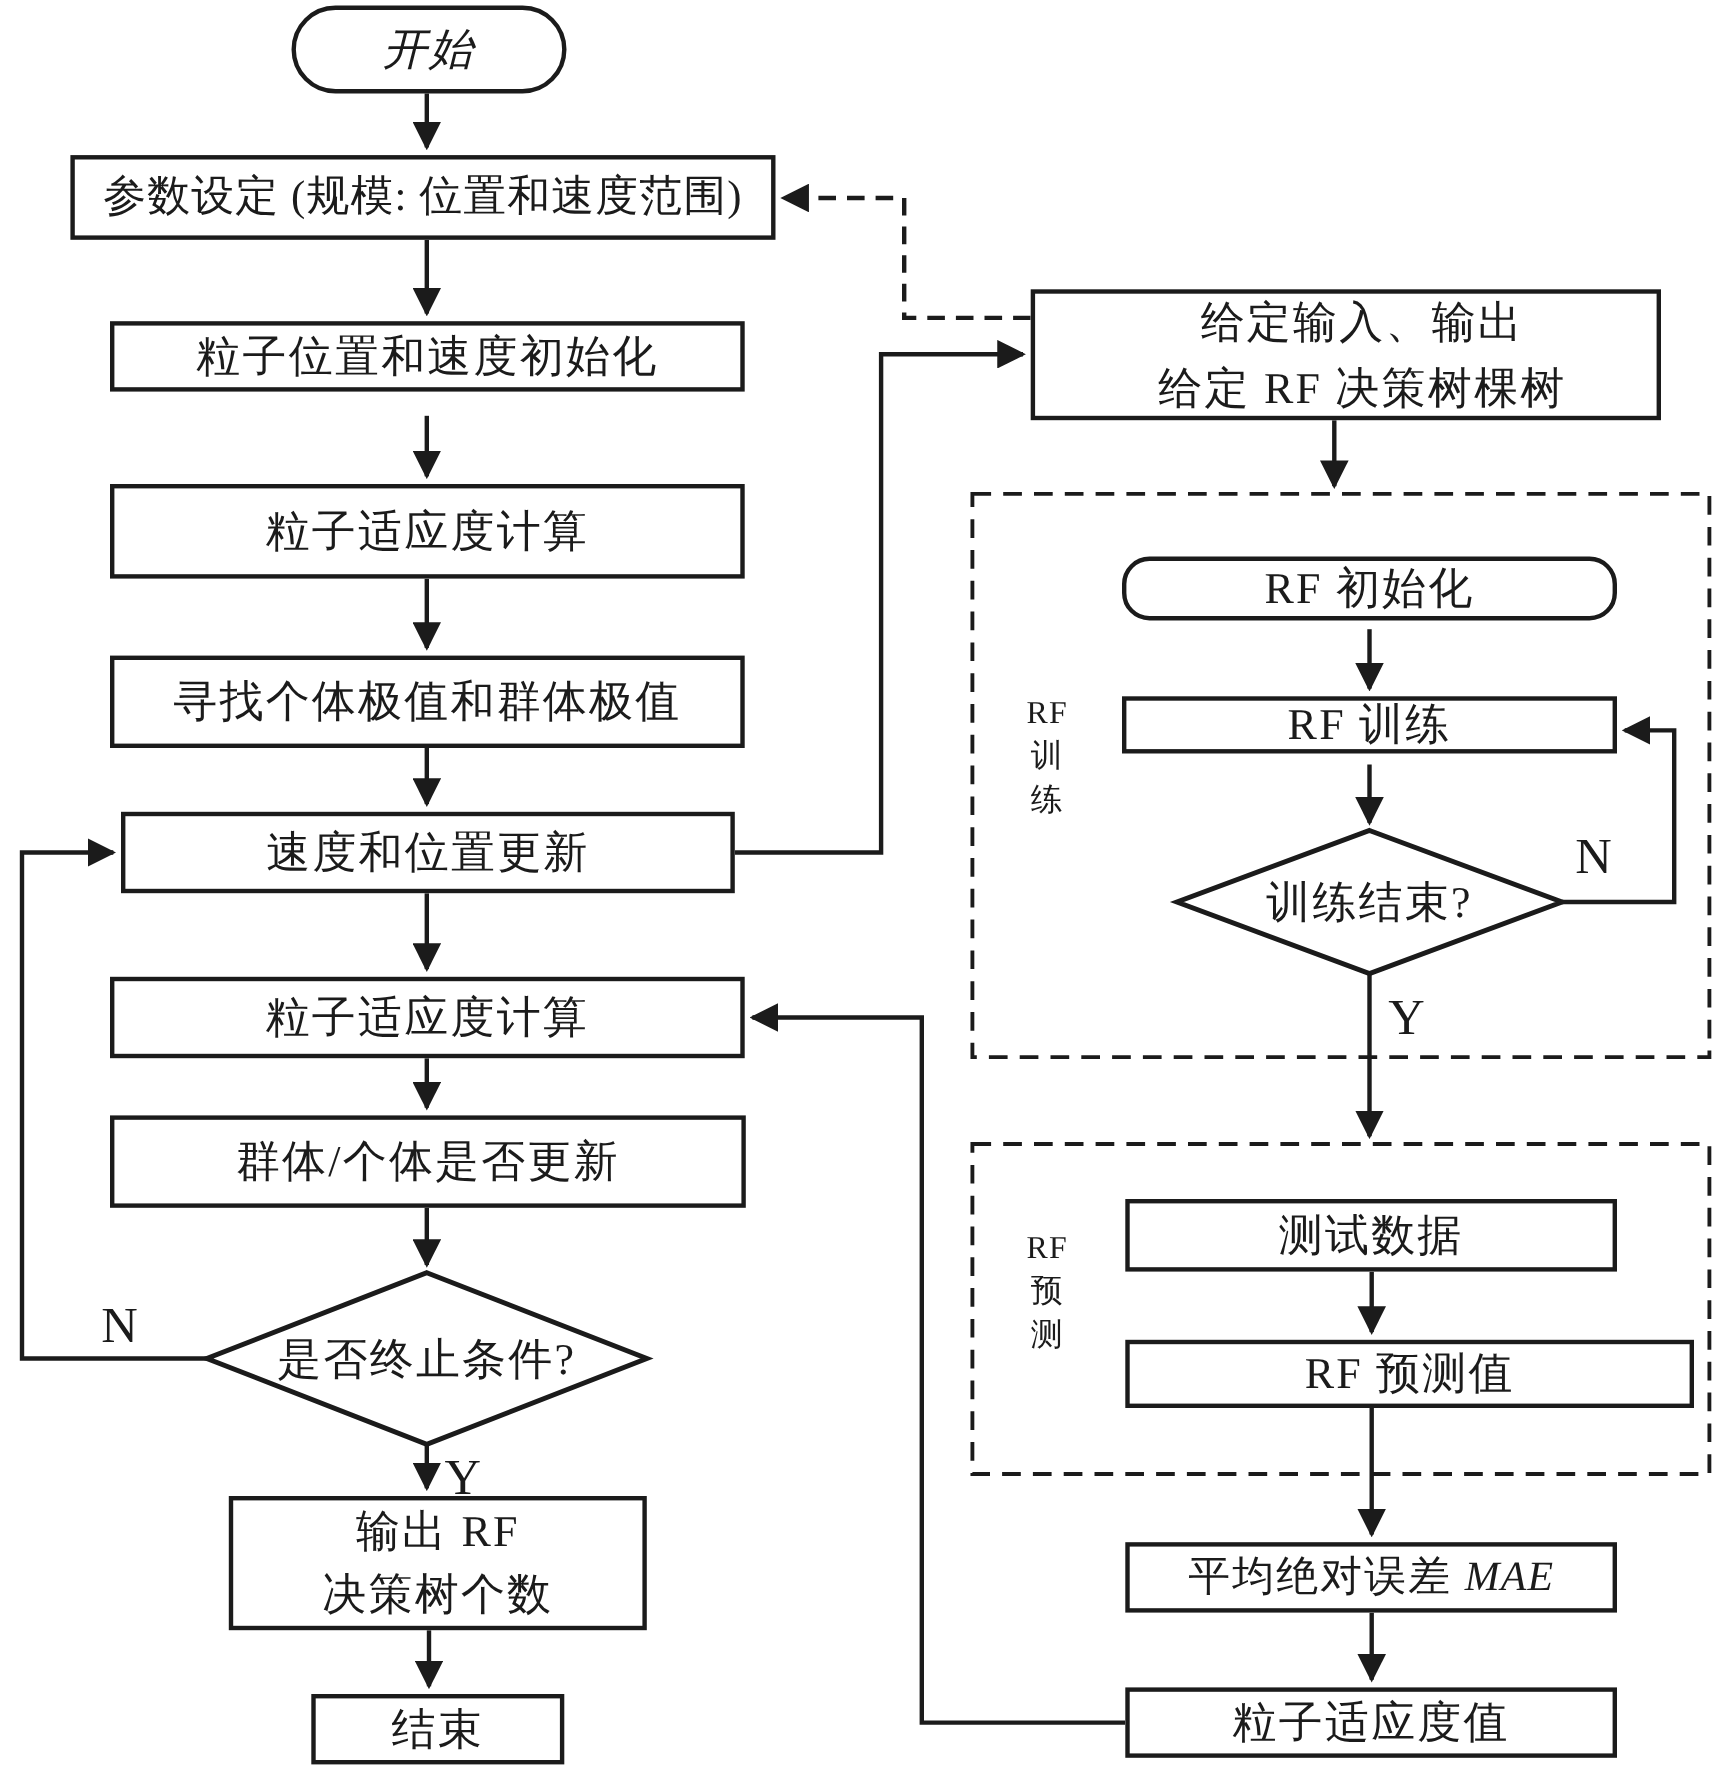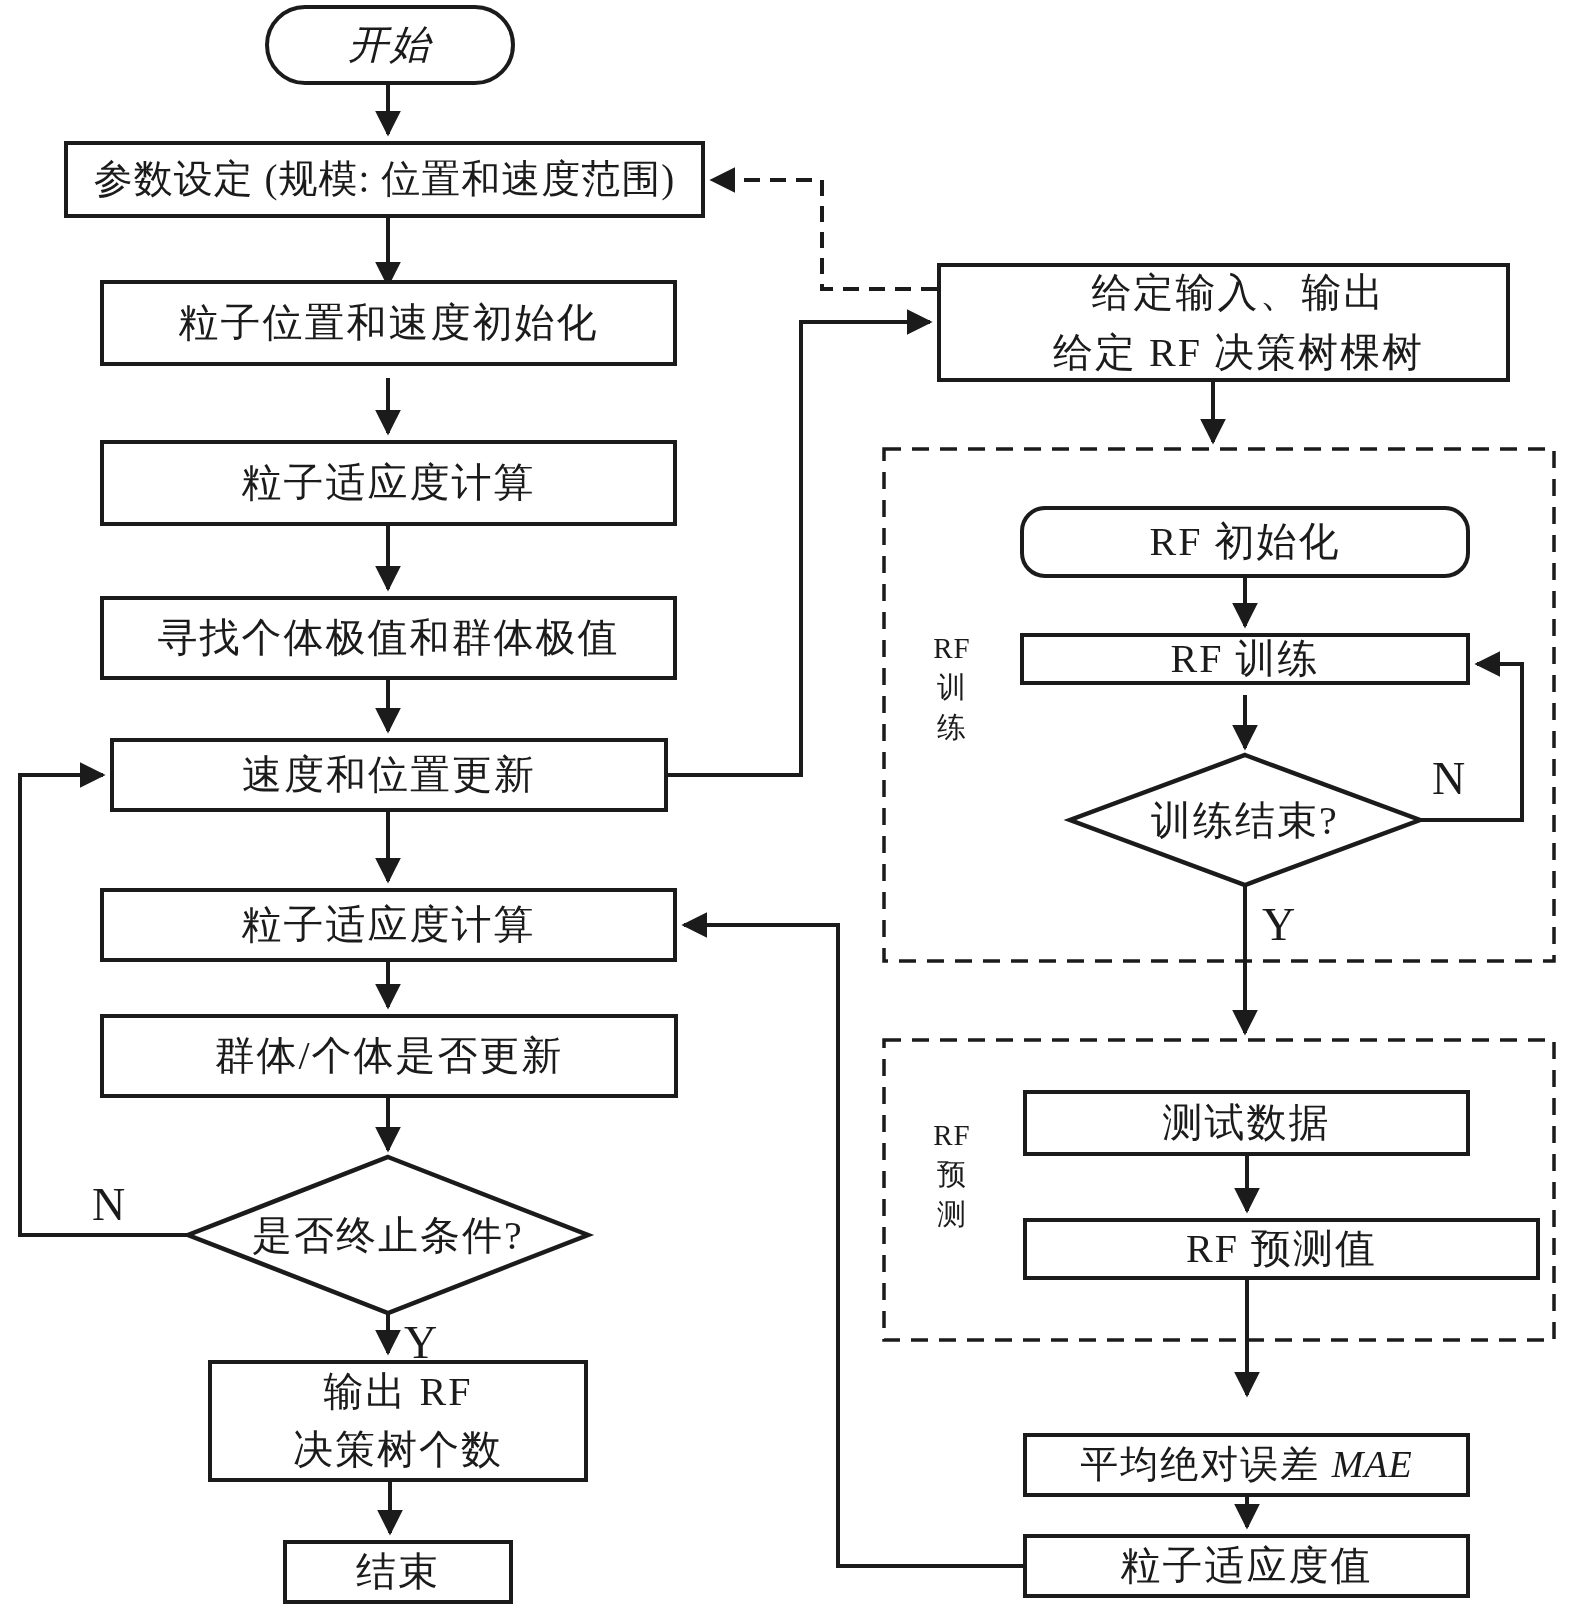--- a/index.html
+++ b/index.html
@@ -36,21 +36,21 @@
     display:flex;align-items:center;justify-content:center;
     text-align:center;
     font-size:29px;line-height:1.35;letter-spacing:1px;
     white-space:pre-line;
   }
   .elabel{
     position:absolute;
     font-size:46px;
   }
   .mae-italic{font-style:italic;letter-spacing:1px;}
-  .mae-wrap{white-space:pre;margin-top:31px;}
+  .mae-wrap{white-space:pre;}
 </style>
 </head>
 <body>
 
 <div class="canvas">
 
   <svg class="wires" width="1575" height="1611" viewBox="0 0 1575 1611">
     <defs>
       <marker id="ah" viewBox="0 0 10 10" refX="9" refY="5" markerWidth="6.5" markerHeight="6.5" orient="auto">
         <path d="M0,0 L10,5 L0,10 z" fill="#1b1b1b"></path>
@@ -84,21 +84,21 @@
     <polyline points="1023,1566 838,1566 838,925 684,925" fill="none" stroke="#1b1b1b" stroke-width="4" marker-end="url(#ah)"></polyline>
 
     <polygon points="388,1157 588,1235 388,1313 188,1235" fill="#ffffff" stroke="#1b1b1b" stroke-width="4.5"></polygon>
     <polygon points="1245,755 1420,820 1245,885 1070,820" fill="#ffffff" stroke="#1b1b1b" stroke-width="4.5"></polygon>
   </svg>
 
   <div class="node stadium" style="left:265px;top:5px;width:250px;height:80px;">开始</div>
 
   <div class="node" style="left:64px;top:141px;width:641px;height:77px;font-size:39px;letter-spacing:1px;">参数设定 (规模: 位置和速度范围)</div>
 
-  <div class="node" style="left:100px;top:280px;width:577px;height:86px;">粒子位置和速度初始化</div>
+  <div class="node" style="left:100px;top:292px;width:577px;height:64px;">粒子位置和速度初始化</div>
 
   <div class="node" style="left:100px;top:440px;width:577px;height:86px;">粒子适应度计算</div>
 
   <div class="node" style="left:100px;top:596px;width:577px;height:84px;">寻找个体极值和群体极值</div>
 
   <div class="node" style="left:110px;top:738px;width:558px;height:74px;">速度和位置更新</div>
 
   <div class="node" style="left:100px;top:888px;width:577px;height:74px;">粒子适应度计算</div>
 
   <div class="node" style="left:100px;top:1014px;width:578px;height:84px;">群体/个体是否更新</div>
@@ -110,21 +110,21 @@
 
   <div class="node" style="left:283px;top:1540px;width:230px;height:64px;">结束</div>
 
   <div class="node" style="left:937px;top:263px;width:573px;height:119px;line-height:1.5;padding-left:30px;">给定输入、输出
 给定 RF 决策树棵树</div>
 
   <div class="vlabel" style="left:900px;top:608px;width:104px;height:160px;">RF
 训
 练</div>
 
-  <div class="node" style="left:1020px;top:506px;width:450px;height:72px;border-radius:25px;">RF 初始化</div>
+  <div class="node" style="left:1020px;top:506px;width:450px;height:58px;border-radius:25px;">RF 初始化</div>
 
   <div class="node" style="left:1020px;top:633px;width:450px;height:52px;text-align:right;">RF 训练</div>
 
   <div class="dlabel" style="left:1070px;top:755px;width:350px;height:130px;">训练结束?</div>
 
   <div class="vlabel" style="left:900px;top:1085px;width:104px;height:180px;">RF
 预
 测</div>
 
   <div class="node" style="left:1023px;top:1090px;width:447px;height:66px;">测试数据</div>

